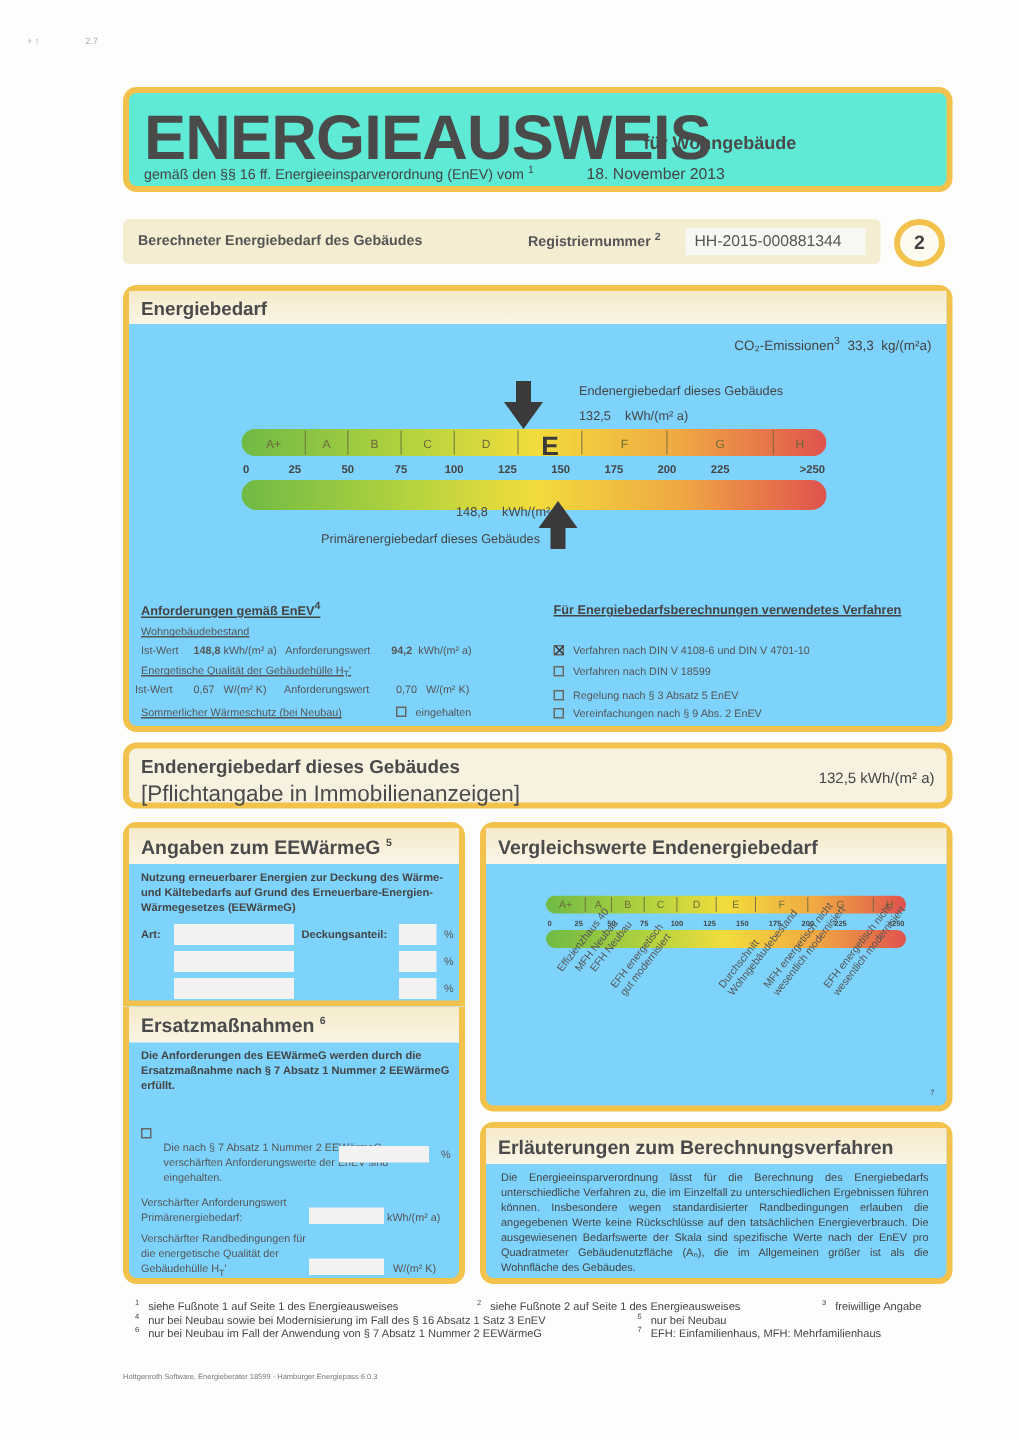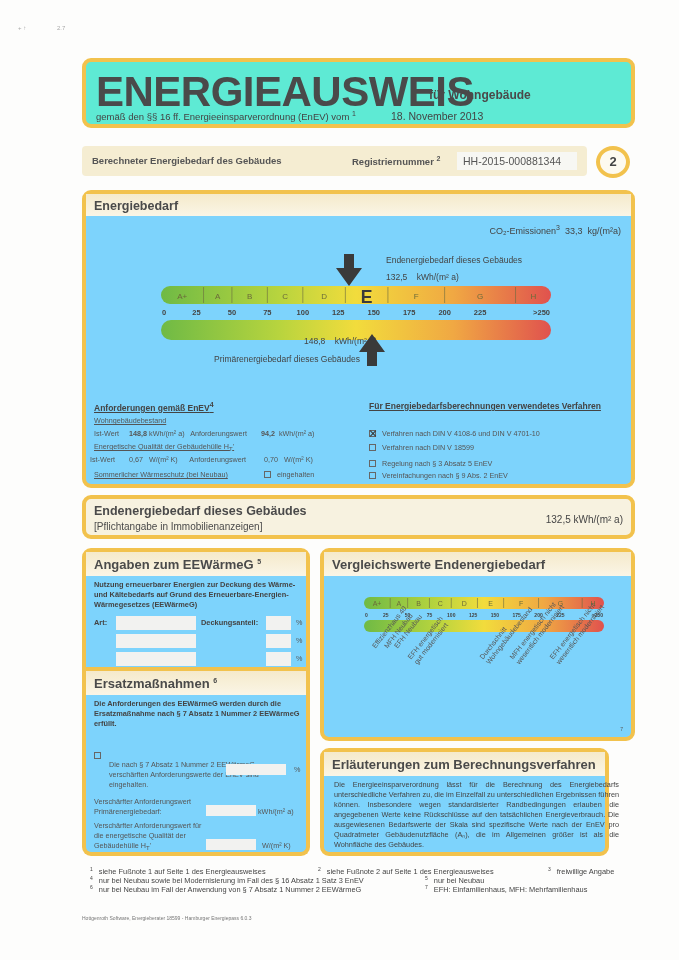--- a/index.html
+++ b/index.html
@@ -39,39 +39,39 @@
   #req-title { left: 8px; top: 207px; font-size: 8.5px; font-weight: bold; color: #444; }
   #proc-title { left: 283px; top: 207px; font-size: 8.5px; font-weight: bold; color: #444; }
   .sm { font-size: 7.2px; color: #555; white-space: nowrap; }
   .box { display: inline-block; width: 7px; height: 7px; border: 1px solid #666; margin-right: 6px; vertical-align: -1px; position: relative; }
   .box.x::before, .box.x::after { content: ""; position: absolute; left: -1px; top: 2px; width: 8px; height: 1px; background: #333; transform: rotate(45deg); }
   .box.x::after { transform: rotate(-45deg); }
 
   
   #ee-box { left: 82px; top: 495px; width: 553px; height: 44px; background: #f7f2e0; }
   #ee-title { left: 8px; top: 5px; font-size: 12.5px; font-weight: bold; color: #4a4a4a; }
-  #ee-sub { left: 8px; top: 22px; font-size: 10px; color: #4a4a4a; }
+  #ee-sub { left: 8px; top: 22px; font-size: 15px; color: #4a4a4a; }
   #ee-value { right: 8px; top: 15px; font-size: 10px; color: #444; }
 
   
   #eew-box { left: 82px; top: 548px; width: 228px; height: 123px; border-radius: 9px 9px 0 0; }
   #ers-box { left: 82px; top: 671px; width: 228px; height: 185px; border-top: none; border-radius: 0 0 9px 9px; }
   .sec-title { left: 0; right: 0; top: 0; height: 24px; padding: 5px 8px; font-size: 13px; font-weight: bold; color: #4a4a4a; }
   .sup { font-size: 7px; vertical-align: super; }
   .bold-sm { font-size: 7.4px; font-weight: bold; color: #444; line-height: 10px; }
   .plain-sm { font-size: 7.2px; color: #555; line-height: 10px; }
   .blank { background: #f2f2f0; position: absolute; }
 
   
   #vgl-box { left: 320px; top: 548px; width: 315px; height: 193px; }
   #vgl-scale { left: 40px; top: 45px; width: 240px; height: 40px; }
   .rot { position: absolute; transform-origin: left bottom; transform: rotate(-52deg); font-size: 7px; color: #555; line-height: 8px; white-space: nowrap; }
 
   
-  #erl-box { left: 320px; top: 748px; width: 289px; height: 108px; padding-left: 39px; }
+  #erl-box { left: 320px; top: 748px; width: 315px; height: 108px; padding-left: 39px; }
   #erl-text { left: 10px; top: 28px; width: 285px; font-size: 7.3px; line-height: 10px; text-align: justify; color: #444; }
 
   
   .fn { font-size: 7.4px; color: #444; white-space: nowrap; }
   .fn sup { font-size: 5px; margin-right: 6px; }
   #soft { left: 82px; top: 915px; font-size: 5px; color: #777; }
 </style>
 </head>
 <body>
 
@@ -208,21 +208,21 @@
   <div class="abs bold-sm" style="left:8px;top:28px;width:210px">Die Anforderungen des EEWärmeG werden durch die Ersatzmaßnahme nach § 7 Absatz 1 Nummer 2 EEWärmeG erfüllt.</div>
   <div class="abs plain-sm" style="left:8px;top:79px;width:210px">
     <span class="box abs" style="left:0;top:1px"></span>
     <div style="padding-left:15px;width:170px">Die nach § 7 Absatz 1 Nummer 2 EEWärmeG verschärften Anforderungswerte der EnEV sind eingehalten.</div>
   </div>
   <div class="blank" style="left:140px;top:93px;width:60px;height:11px"></div>
   <div class="abs plain-sm" style="left:208px;top:94px">%</div>
   <div class="abs plain-sm" style="left:8px;top:126px;width:110px">Verschärfter Anforderungswert Primärenergiebedarf:</div>
   <div class="blank" style="left:120px;top:134px;width:50px;height:11px"></div>
   <div class="abs plain-sm" style="left:172px;top:136px">kWh/(m² a)</div>
-  <div class="abs plain-sm" style="left:8px;top:150px;width:110px"><span>Verschärfter Anforderungswert für die energetische Qualität der Gebäudehülle H</span><sub>T</sub>'</div>
+  <div class="abs plain-sm" style="left:8px;top:150px;width:110px"><span>Verschärfter Randbedingungen für die energetische Qualität der Gebäudehülle H</span><sub>T</sub>'</div>
   <div class="blank" style="left:120px;top:168px;width:50px;height:11px"></div>
   <div class="abs plain-sm" style="left:176px;top:170px">W/(m² K)</div>
 </div>
 
 <div class="frame" id="vgl-box">
   <div class="abs sec-title hdr-bar">Vergleichswerte Endenergiebedarf</div>
   <svg class="abs" id="vgl-scale" viewBox="0 0 240 40">
     <defs>
       <linearGradient id="grad2" x1="0" x2="1" y1="0" y2="0">
         <stop offset="0" stop-color="#6fba45"></stop>

